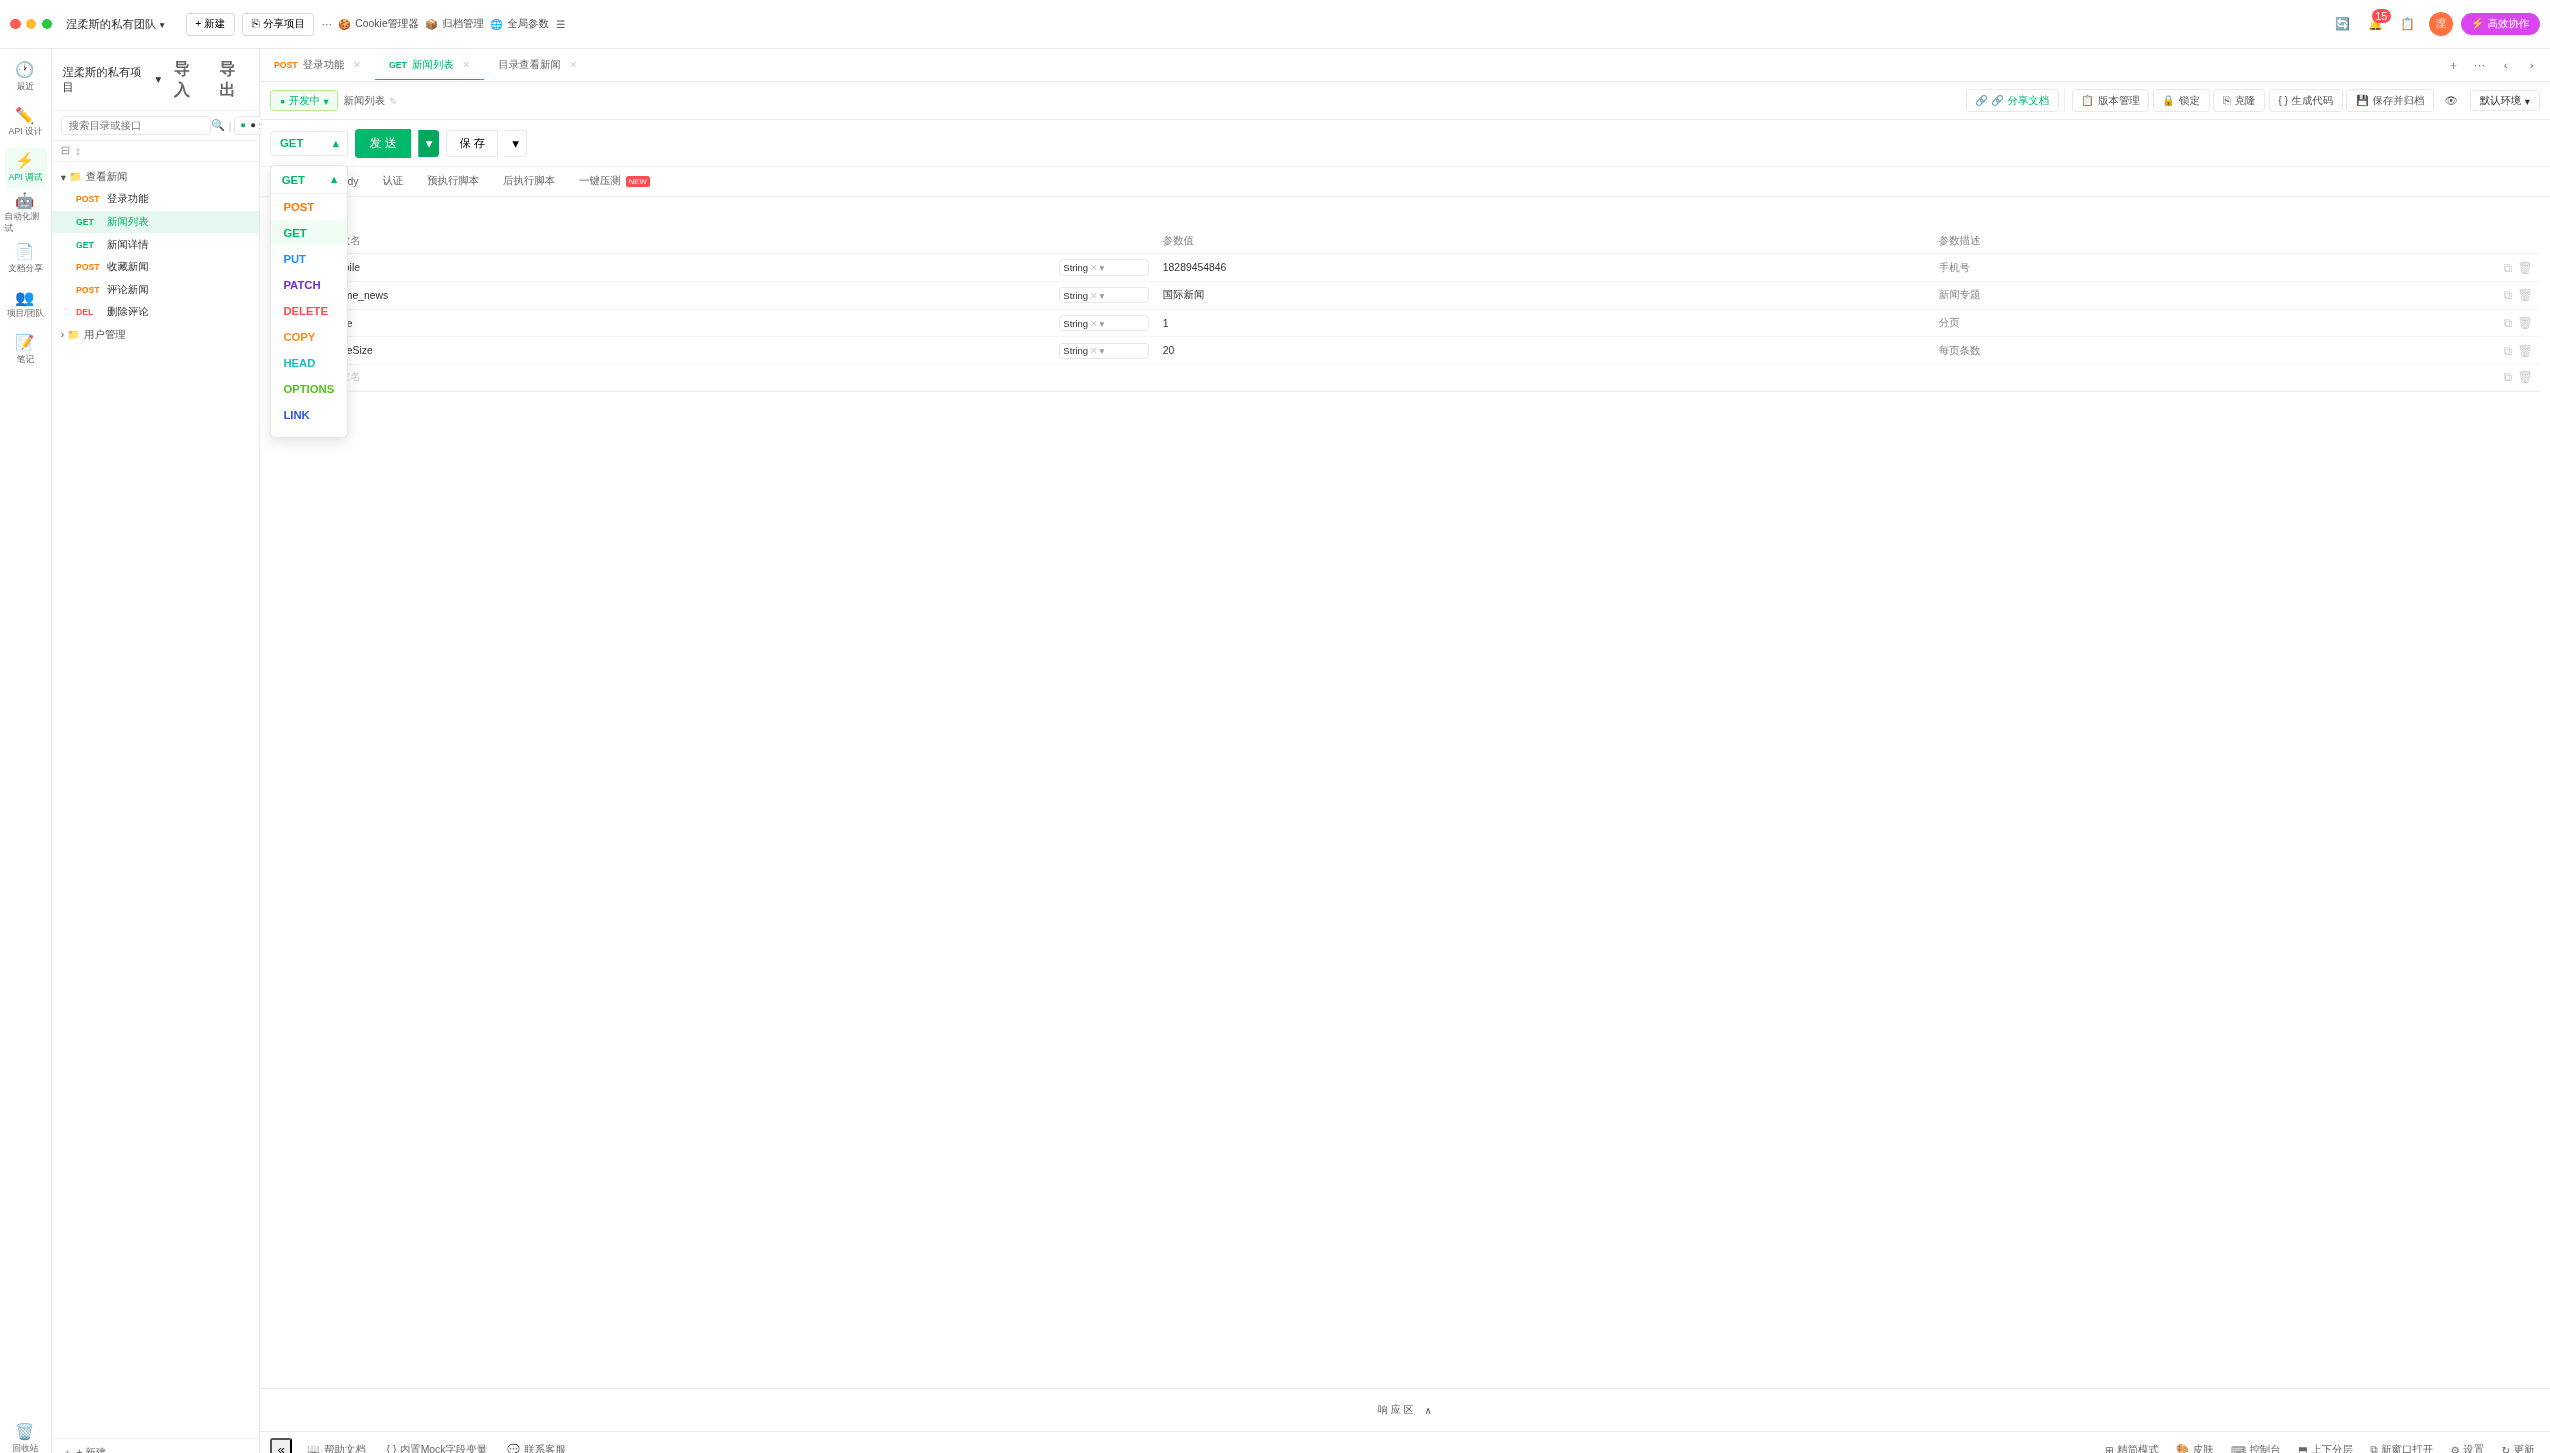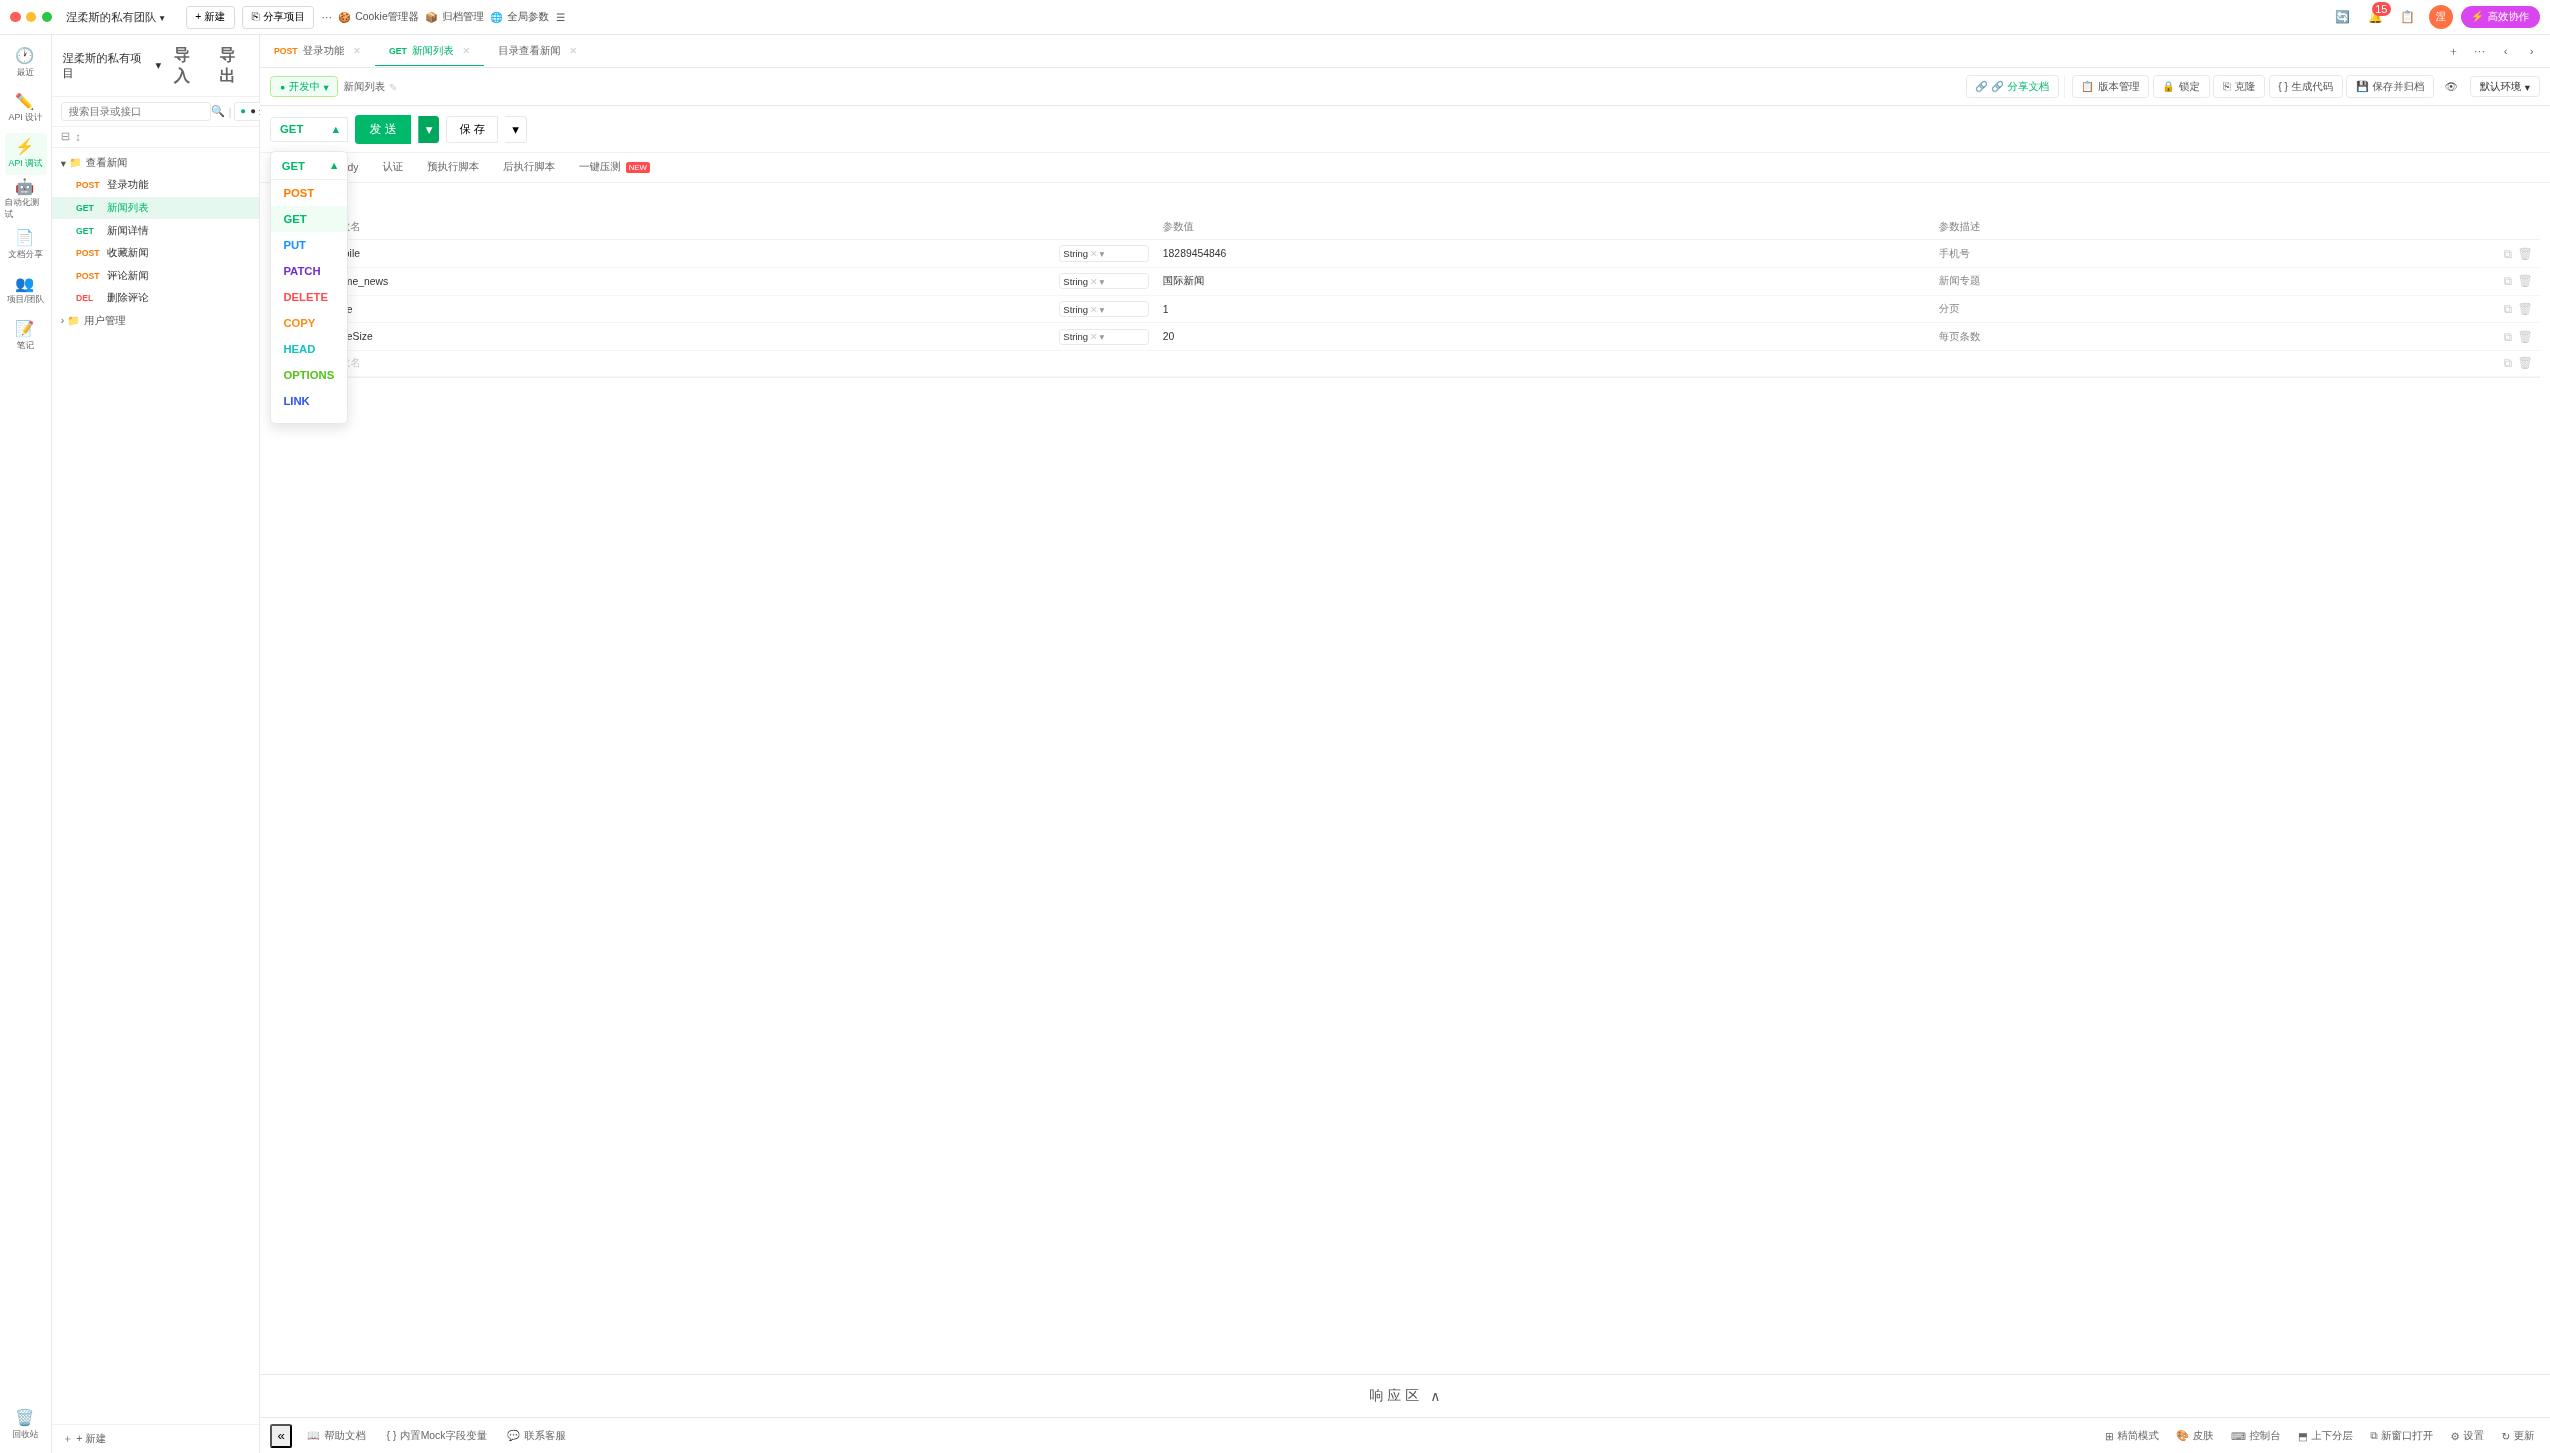--- a/index.html
+++ b/index.html
@@ -1,20 +1,20 @@
 <!DOCTYPE html>
 <html style="font-size:14px"><head>
   <meta charset="utf-8">
   <style>
     * { box-sizing: border-box; margin: 0; padding: 0; }
     body { font-family: -apple-system, BlinkMacSystemFont, "PingFang SC", "Microsoft YaHei", sans-serif; font-size: 11.3px; background: #f5f5f5; color: #333; overflow: hidden; }
 
     
     .titlebar {
-      display: flex; align-items: center; height: 35px; background: #fff;
+      display: flex; align-items: center; height: 49px; background: #fff;
       border-bottom: 0.9px solid #e8e8e8; padding: 0 10.4px; gap: 7px;
     }
     .traffic-lights { display: flex; gap: 5.2px; align-items: center; margin-right: 7px; }
     .traffic-light { width: 10.4px; height: 10.4px; border-radius: 50%; }
     .tl-red { background: #ff5f57; }
     .tl-yellow { background: #febc2e; }
     .tl-green { background: #28c840; }
     .titlebar-team { font-size: 11.3px; font-weight: 500; display: flex; align-items: center; gap: 3.5px; }
     .btn-new { background: #fff; border: 0.9px solid #d9d9d9; border-radius: 3.5px; padding: 3.5px 8.7px; display: flex; align-items: center; gap: 3.5px; cursor: pointer; font-size: 10.4px; }
     .btn-share-proj { background: #fff; border: 0.9px solid #d9d9d9; border-radius: 3.5px; padding: 3.5px 8.7px; cursor: pointer; font-size: 10.4px; display: flex; align-items: center; gap: 3.5px; }
@@ -125,21 +125,21 @@
     .row-action-btn { cursor: pointer; font-size: 12px; }
     .new-param-row td { color: #999; }
     .drag-handle { color: #ccc; cursor: grab; margin-right: 3.5px; }
     .param-checkbox { width: 12px; height: 12px; accent-color: #00b96b; }
 
     
     .path-vars { padding: 7px 10.4px; display: flex; align-items: center; gap: 5.2px; cursor: pointer; font-size: 10.4px; color: #555; border-top: 0.9px solid #f0f0f0; }
 
     
     .response-area { height: 43px; background: #fff; border-top: 0.9px solid #e8e8e8; display: flex; align-items: center; justify-content: center; }
-    .response-toggle { display: flex; align-items: center; gap: 11px; cursor: pointer; font-size: 14px; color: #555; }
+    .response-toggle { display: flex; align-items: center; gap: 11px; cursor: pointer; font-size: 10px; color: #555; }
 
     
     .bottom-bar { display: flex; align-items: center; gap: 10.4px; padding: 5.2px 10.4px; background: #fff; border-top: 0.9px solid #e8e8e8; font-size: 10.4px; color: #666; }
     .bottom-btn { display: flex; align-items: center; gap: 3.5px; cursor: pointer; padding: 2.6px 5.2px; border-radius: 2.6px; }
     .bottom-right { margin-left: auto; display: flex; align-items: center; gap: 7px; }
   </style>
 </head>
 <body>
 
 <div class="titlebar">

